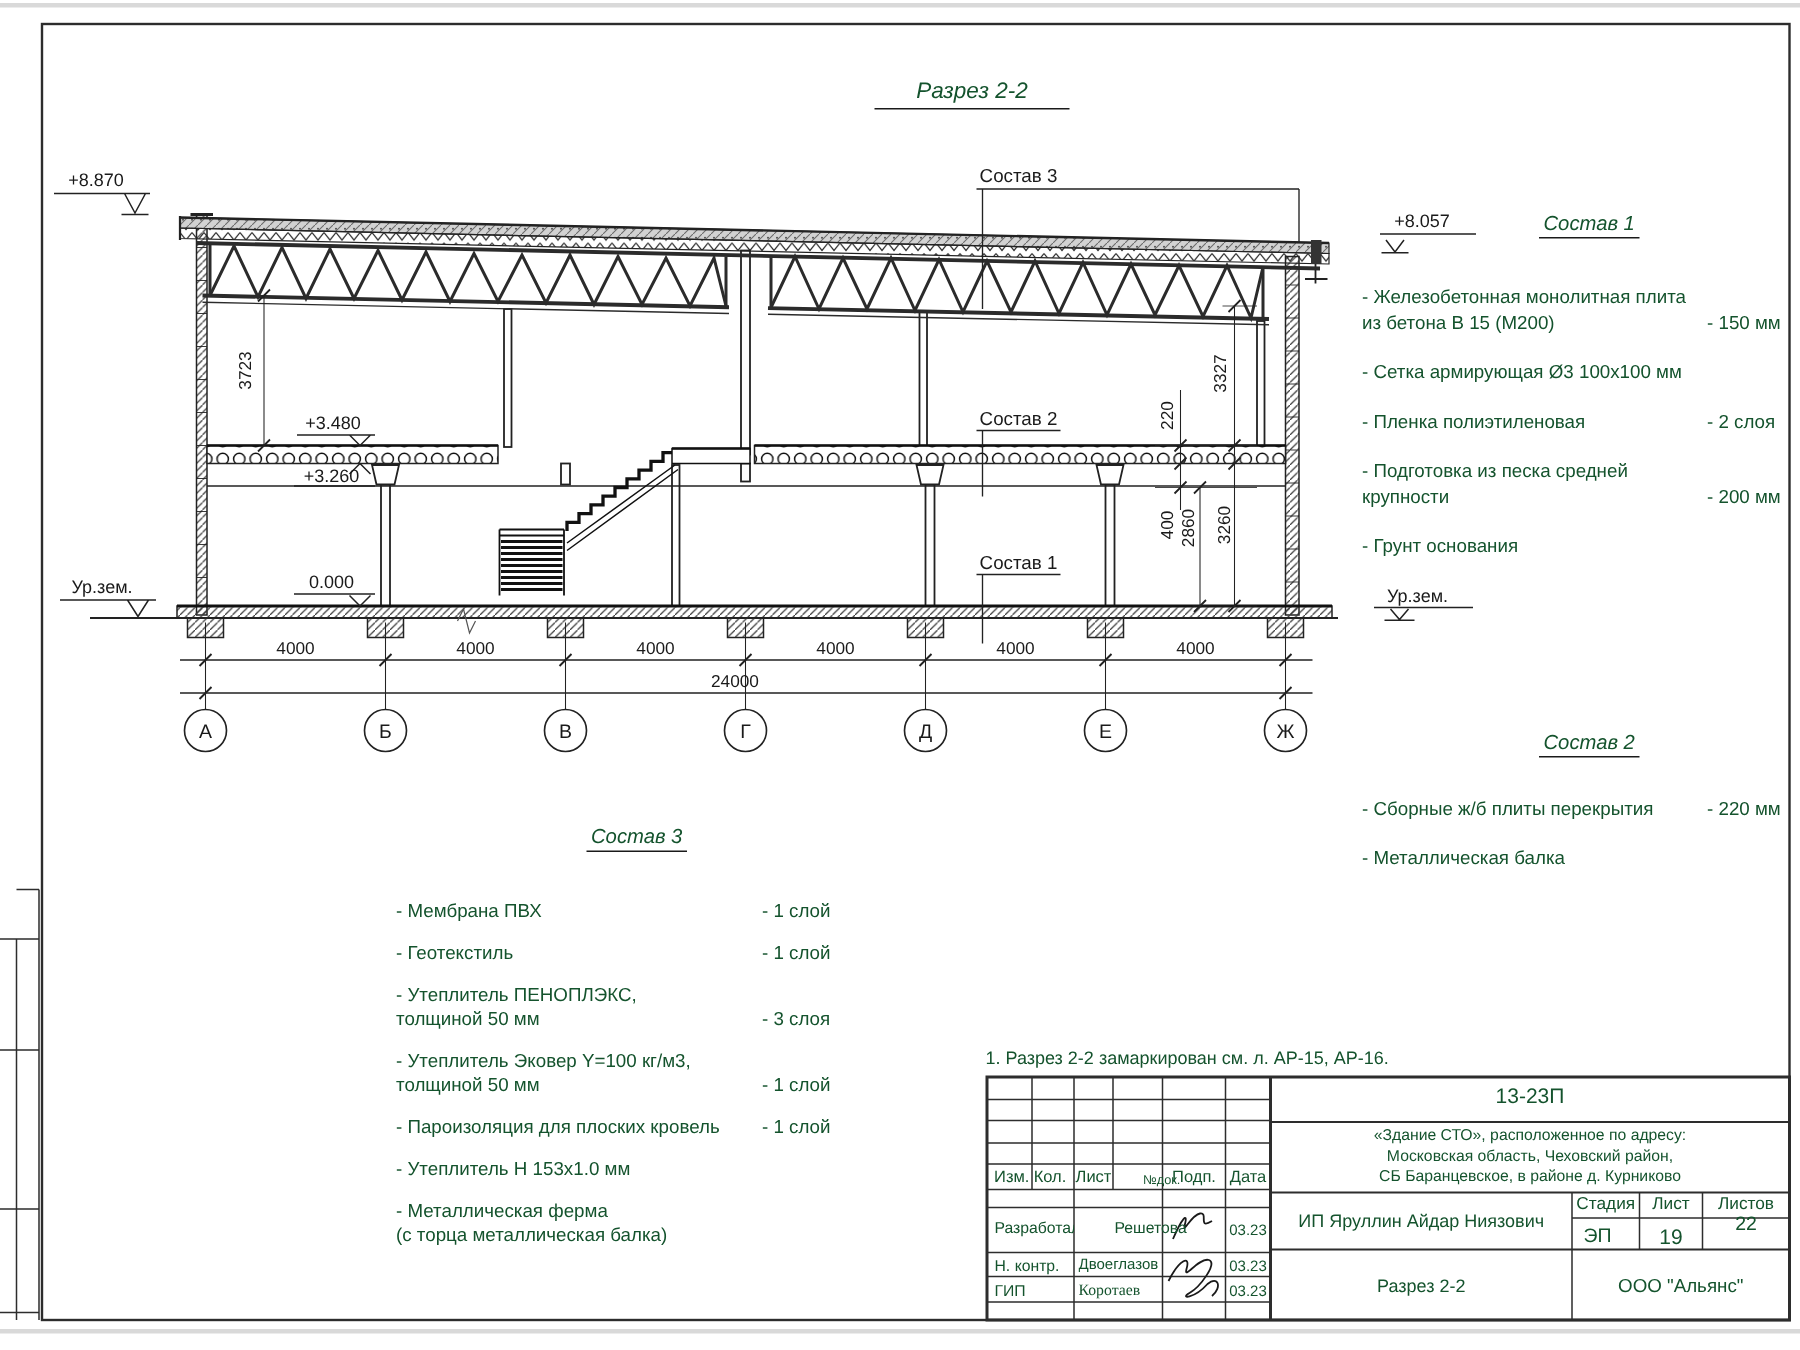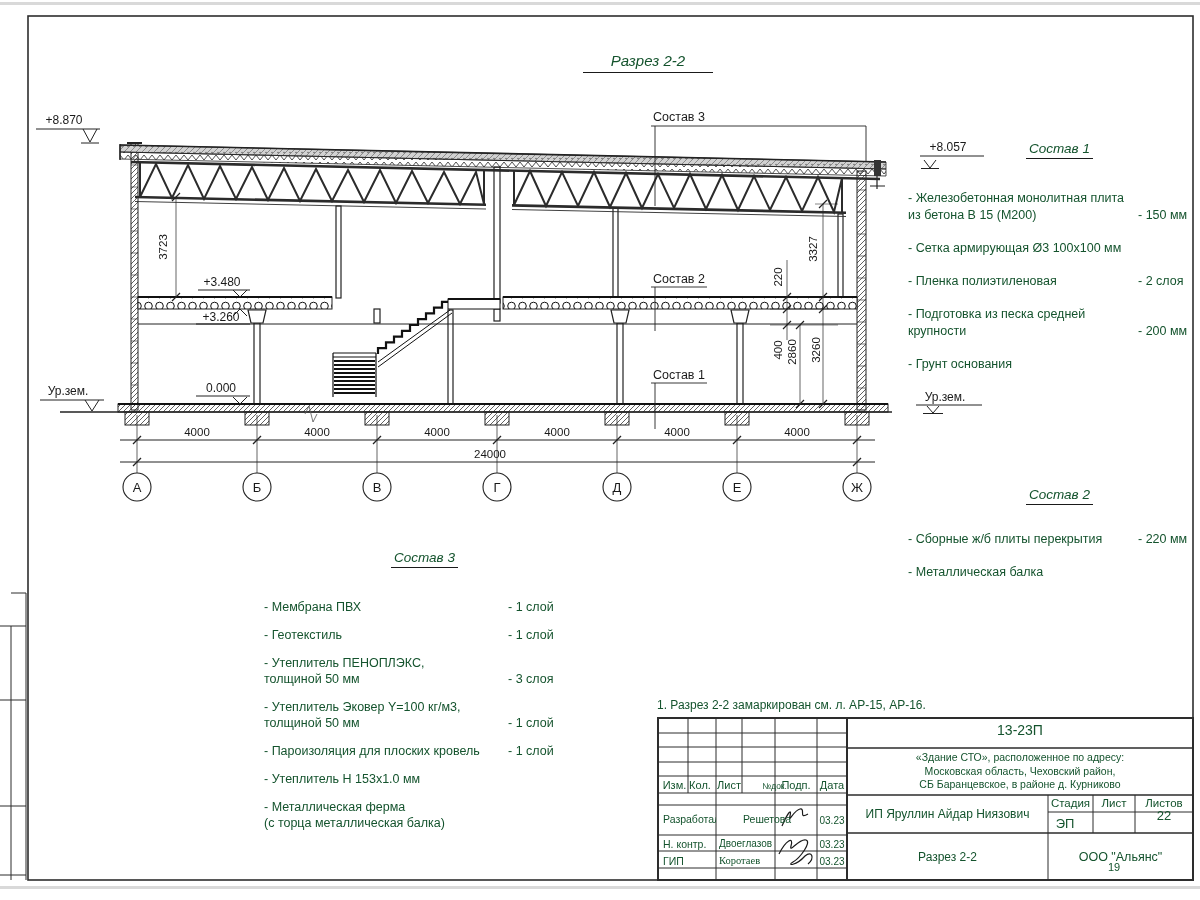--- a/index.html
+++ b/index.html
@@ -309,21 +309,21 @@
   <div class="t-abs tb c" style="left:849px;top:751px;width:342px;font-size:10.5px;line-height:13.5px;">
     <div>«Здание СТО», расположенное по адресу:</div>
     <div>Московская область, Чеховский район,</div>
     <div>СБ Баранцевское, в районе д. Курниково</div>
   </div>
   <div class="t-abs tb c" style="left:847px;top:807px;width:201px;font-size:12px;">ИП Яруллин Айдар Ниязович</div>
   <div class="t-abs tb c" style="left:1048px;top:797px;width:45px;font-size:11.5px;">Стадия</div>
   <div class="t-abs tb c" style="left:1093px;top:797px;width:42px;font-size:11.5px;">Лист</div>
   <div class="t-abs tb c" style="left:1135px;top:797px;width:58px;font-size:11.5px;">Листов</div>
   <div class="t-abs tb c" style="left:1048px;top:816px;width:34px;font-size:13px;">ЭП</div>
-  <div class="t-abs tb c" style="left:1093px;top:816px;width:42px;font-size:11px;margin-top:45px;">19</div>
+  <div class="t-abs tb c" style="left:1093px;top:816px;width:42px;font-size:14px;">19</div>
   <div class="t-abs tb c" style="left:1135px;top:808px;width:58px;font-size:13px;">22</div>
   <div class="t-abs tb c" style="left:847px;top:850px;width:201px;font-size:12px;">Разрез 2-2</div>
   <div class="t-abs tb c" style="left:1048px;top:850px;width:145px;font-size:12.5px;">ООО "Альянс"</div>
 
   <div class="t-abs tb c" style="left:661px;top:779px;width:27px;font-size:11px;">Изм.</div>
   <div class="t-abs tb c" style="left:688px;top:779px;width:24px;font-size:11px;">Кол.</div>
   <div class="t-abs tb c" style="left:716px;top:779px;width:26px;font-size:11px;">Лист</div>
   <div class="t-abs tb c" style="left:742px;top:781px;width:33px;font-size:8.5px;margin-left:16px;">№док.</div>
   <div class="t-abs tb c" style="left:775px;top:779px;width:42px;font-size:11px;">Подп.</div>
   <div class="t-abs tb c" style="left:817px;top:779px;width:30px;font-size:11px;">Дата</div>

